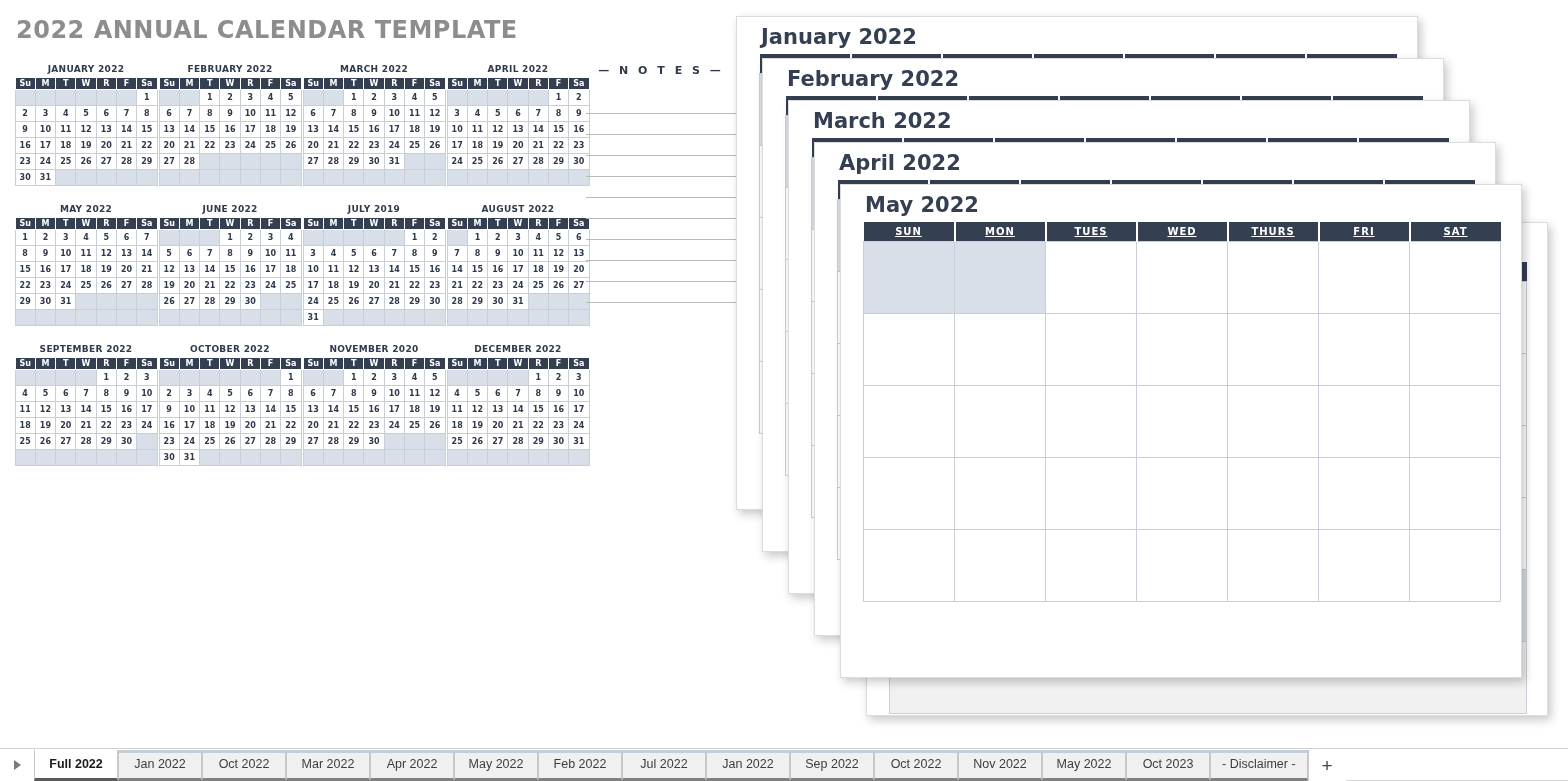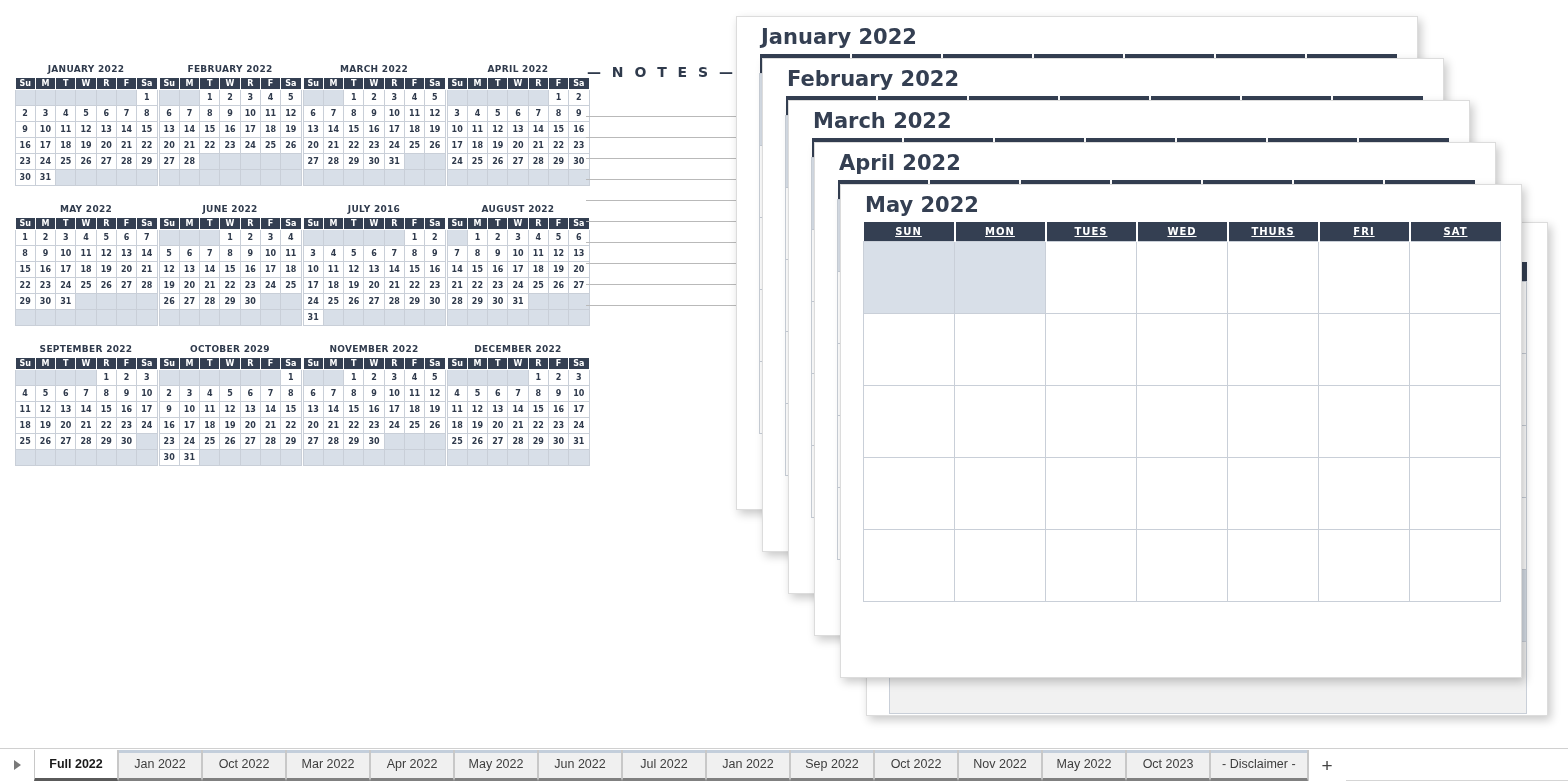--- a/index.html
+++ b/index.html
@@ -54,21 +54,21 @@
     font-family: "DejaVu Sans", sans-serif;
   }
   table.mini td.blank { background: #d8dfe8; }
 
   
   #notes-panel {
     position: absolute; left: 586px; top: 64px;
     width: 150px;
   }
   #notes-heading {
-    text-align: right; font-size: 14px; font-weight: bold;
+    text-align: center; font-size: 11px; font-weight: bold;
     color: #2f3a4c; letter-spacing: 3px;
     font-family: "DejaVu Sans", sans-serif;
     margin-bottom: 16px;
     white-space: nowrap;
   }
   .note-line { border-bottom: 1px solid #b9b9b9; height: 21px; }
 
   
   .sheet {
     position: absolute;
@@ -182,20 +182,21 @@
     font-size: 19px; color: #444; background: #ffffff;
     border-left: 1px solid #c8c8c8;
   }
   #tab-rest { flex: 1; height: 31px; background: #ffffff; border-bottom: 1px solid #d5d5d5; }
 </style>
 </head>
 <body>
 
 <div id="stage">
 
+  <div id="page-title">2022 ANNUAL CALENDAR TEMPLATE</div>
 
   <div id="mini-grid">
       <div class="mini-row">
         <div class="mini-cal">
           <div class="mini-title">JANUARY 2022</div>
           <table class="mini">
             <thead>
               <tr>
                 <th>Su</th>
                 <th>M</th>
@@ -621,21 +622,21 @@
                 <td class="blank"></td>
                 <td class="blank"></td>
                 <td class="blank"></td>
                 <td class="blank"></td>
                 <td class="blank"></td>
               </tr>
             </tbody>
           </table>
         </div>
         <div class="mini-cal">
-          <div class="mini-title">JULY 2016</div>
+          <div class="mini-title">JULY 2019</div>
           <table class="mini">
             <thead>
               <tr>
                 <th>Su</th>
                 <th>M</th>
                 <th>T</th>
                 <th>W</th>
                 <th>R</th>
                 <th>F</th>
                 <th>Sa</th>
@@ -840,21 +841,21 @@
                 <td class="blank"></td>
                 <td class="blank"></td>
                 <td class="blank"></td>
                 <td class="blank"></td>
                 <td class="blank"></td>
               </tr>
             </tbody>
           </table>
         </div>
         <div class="mini-cal">
-          <div class="mini-title">OCTOBER 2029</div>
+          <div class="mini-title">OCTOBER 2022</div>
           <table class="mini">
             <thead>
               <tr>
                 <th>Su</th>
                 <th>M</th>
                 <th>T</th>
                 <th>W</th>
                 <th>R</th>
                 <th>F</th>
                 <th>Sa</th>
@@ -912,21 +913,21 @@
                 <td class="blank"></td>
                 <td class="blank"></td>
                 <td class="blank"></td>
                 <td class="blank"></td>
                 <td class="blank"></td>
               </tr>
             </tbody>
           </table>
         </div>
         <div class="mini-cal">
-          <div class="mini-title">NOVEMBER 2022</div>
+          <div class="mini-title">NOVEMBER 2020</div>
           <table class="mini">
             <thead>
               <tr>
                 <th>Su</th>
                 <th>M</th>
                 <th>T</th>
                 <th>W</th>
                 <th>R</th>
                 <th>F</th>
                 <th>Sa</th>
@@ -1559,21 +1560,21 @@
         <div class="tab">
           <span>Mar 2022</span>
         </div>
         <div class="tab">
           <span>Apr 2022</span>
         </div>
         <div class="tab">
           <span>May 2022</span>
         </div>
         <div class="tab">
-          <span>Jun 2022</span>
+          <span>Feb 2022</span>
         </div>
         <div class="tab">
           <span>Jul 2022</span>
         </div>
         <div class="tab">
           <span>Jan 2022</span>
         </div>
         <div class="tab">
           <span>Sep 2022</span>
         </div>

